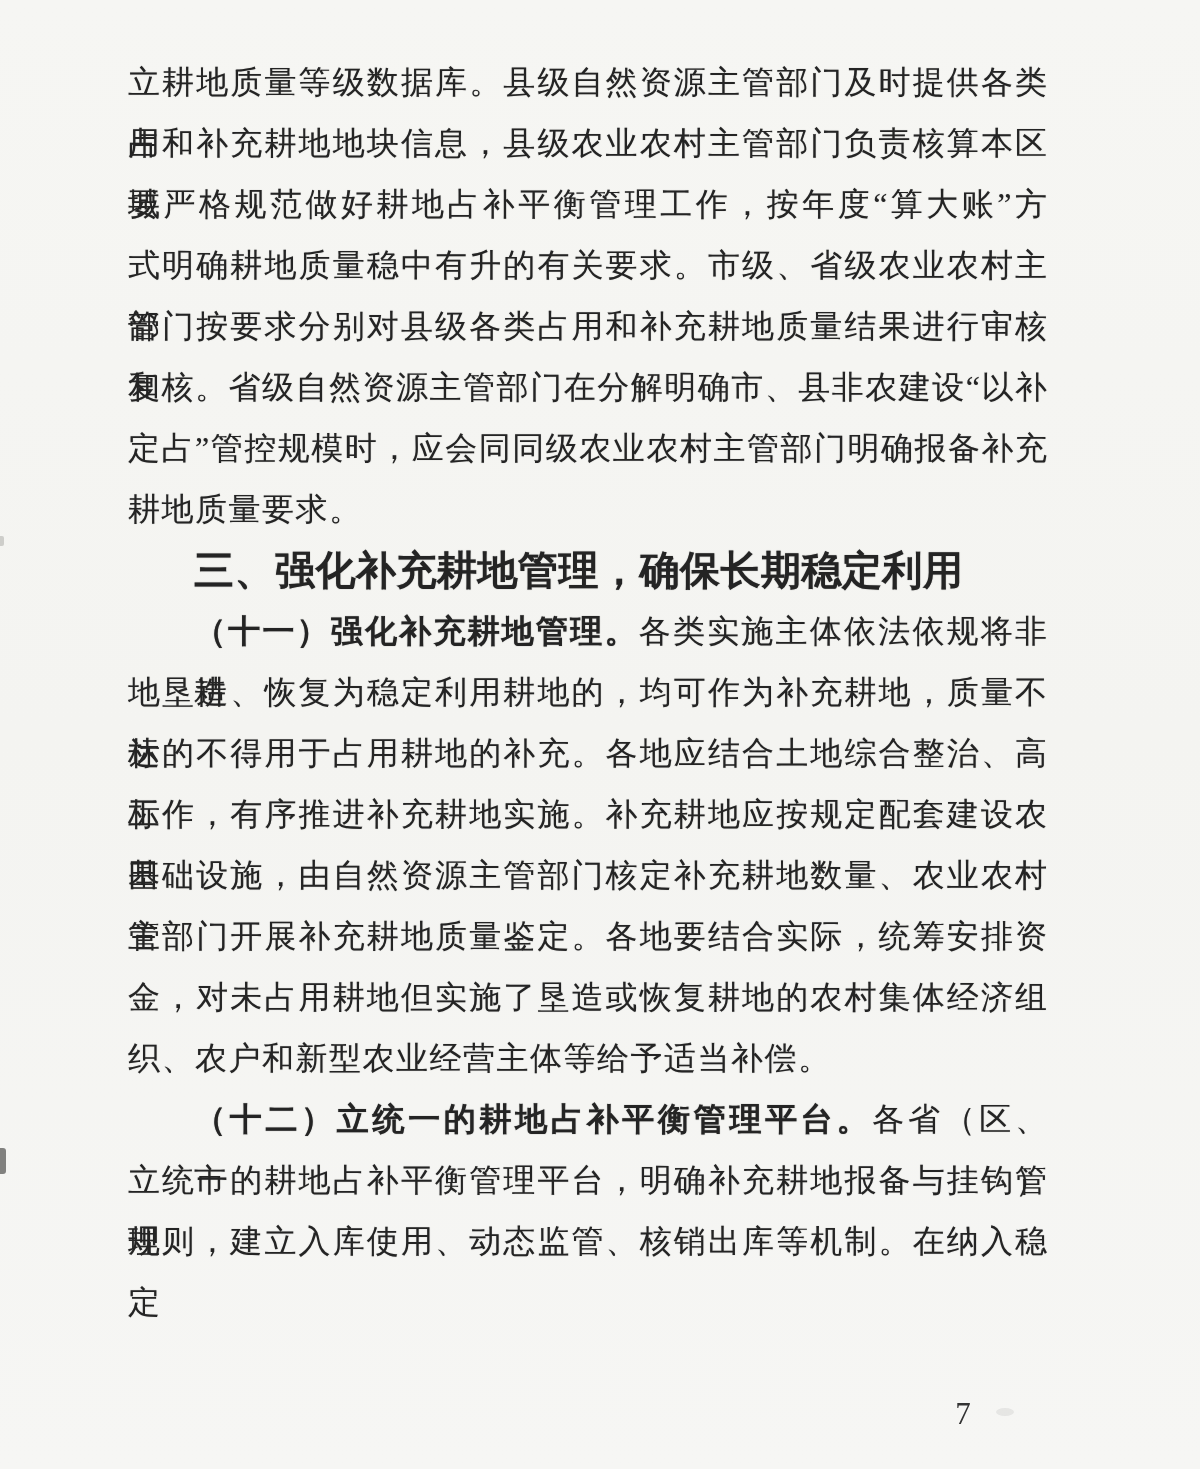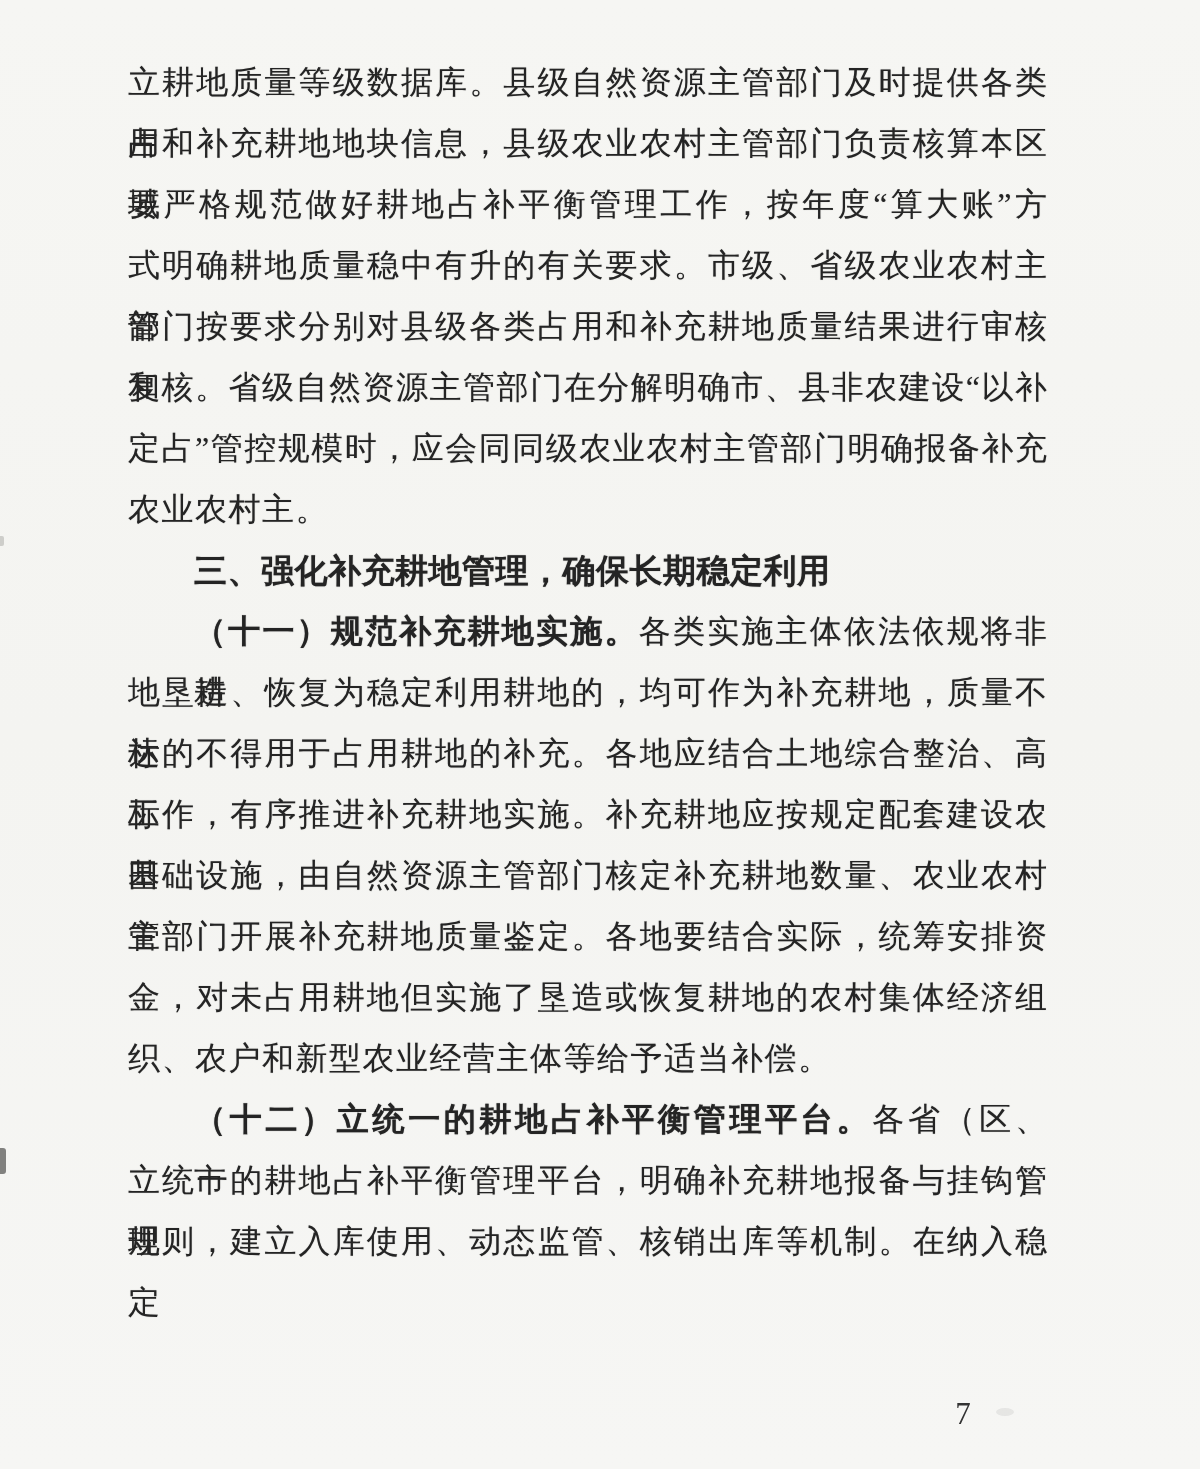--- a/index.html
+++ b/index.html
@@ -38,21 +38,21 @@
     text-align-last: justify;
     text-justify: inter-character;
     letter-spacing: 1px;
   }
   .line.indent {
     padding-left: 66px;
   }
   .line.heading {
     font-family: "Liberation Sans", sans-serif;
     font-weight: 700;
-    font-size: 33px;
+    font-size: 40px;
     letter-spacing: 0.5px;
     text-shadow: 0 0 1px rgba(20,20,20,0.55);
   }
   .seg { font-size: inherit; }
   .seg.bold {
     font-weight: 700;
     text-shadow: 0 0 1px rgba(20,20,20,0.55);
   }
   .page-number {
     position: absolute;
@@ -78,23 +78,23 @@
 
 <div class="page">
   <div class="text-block">
       <div class="line justify"><span class="seg">立耕地质量等级数据库。县级自然资源主管部门及时提供各类占</span></div>
       <div class="line justify"><span class="seg">用和补充耕地地块信息，县级农业农村主管部门负责核算本区域</span></div>
       <div class="line justify"><span class="seg">要严格规范做好耕地占补平衡管理工作，按年度“算大账”方</span></div>
       <div class="line justify"><span class="seg">式明确耕地质量稳中有升的有关要求。市级、省级农业农村主管</span></div>
       <div class="line justify"><span class="seg">部门按要求分别对县级各类占用和补充耕地质量结果进行审核和</span></div>
       <div class="line justify"><span class="seg">复核。省级自然资源主管部门在分解明确市、县非农建设“以补</span></div>
       <div class="line justify"><span class="seg">定占”管控规模时，应会同同级农业农村主管部门明确报备补充</span></div>
-      <div class="line"><span class="seg">农业农村主。</span></div>
+      <div class="line"><span class="seg">耕地质量要求。</span></div>
       <div class="line heading indent"><span class="seg bold">三、强化补充耕地管理，确保长期稳定利用</span></div>
-      <div class="line justify indent"><span class="seg bold">（十一）规范补充耕地实施。</span><span class="seg">各类实施主体依法依规将非耕</span></div>
+      <div class="line justify indent"><span class="seg bold">（十一）强化补充耕地管理。</span><span class="seg">各类实施主体依法依规将非耕</span></div>
       <div class="line justify"><span class="seg">地垦造、恢复为稳定利用耕地的，均可作为补充耕地，质量不达</span></div>
       <div class="line justify"><span class="seg">标的不得用于占用耕地的补充。各地应结合土地综合整治、高标</span></div>
       <div class="line justify"><span class="seg">工作，有序推进补充耕地实施。补充耕地应按规定配套建设农田</span></div>
       <div class="line justify"><span class="seg">基础设施，由自然资源主管部门核定补充耕地数量、农业农村主</span></div>
       <div class="line justify"><span class="seg">管部门开展补充耕地质量鉴定。各地要结合实际，统筹安排资</span></div>
       <div class="line justify"><span class="seg">金，对未占用耕地但实施了垦造或恢复耕地的农村集体经济组</span></div>
       <div class="line"><span class="seg">织、农户和新型农业经营主体等给予适当补偿。</span></div>
       <div class="line justify indent"><span class="seg bold">（十二）立统一的耕地占补平衡管理平台。</span><span class="seg">各省（区、市）</span></div>
       <div class="line justify"><span class="seg">立统一的耕地占补平衡管理平台，明确补充耕地报备与挂钩管理</span></div>
       <div class="line justify"><span class="seg">规则，建立入库使用、动态监管、核销出库等机制。在纳入稳定</span></div>

